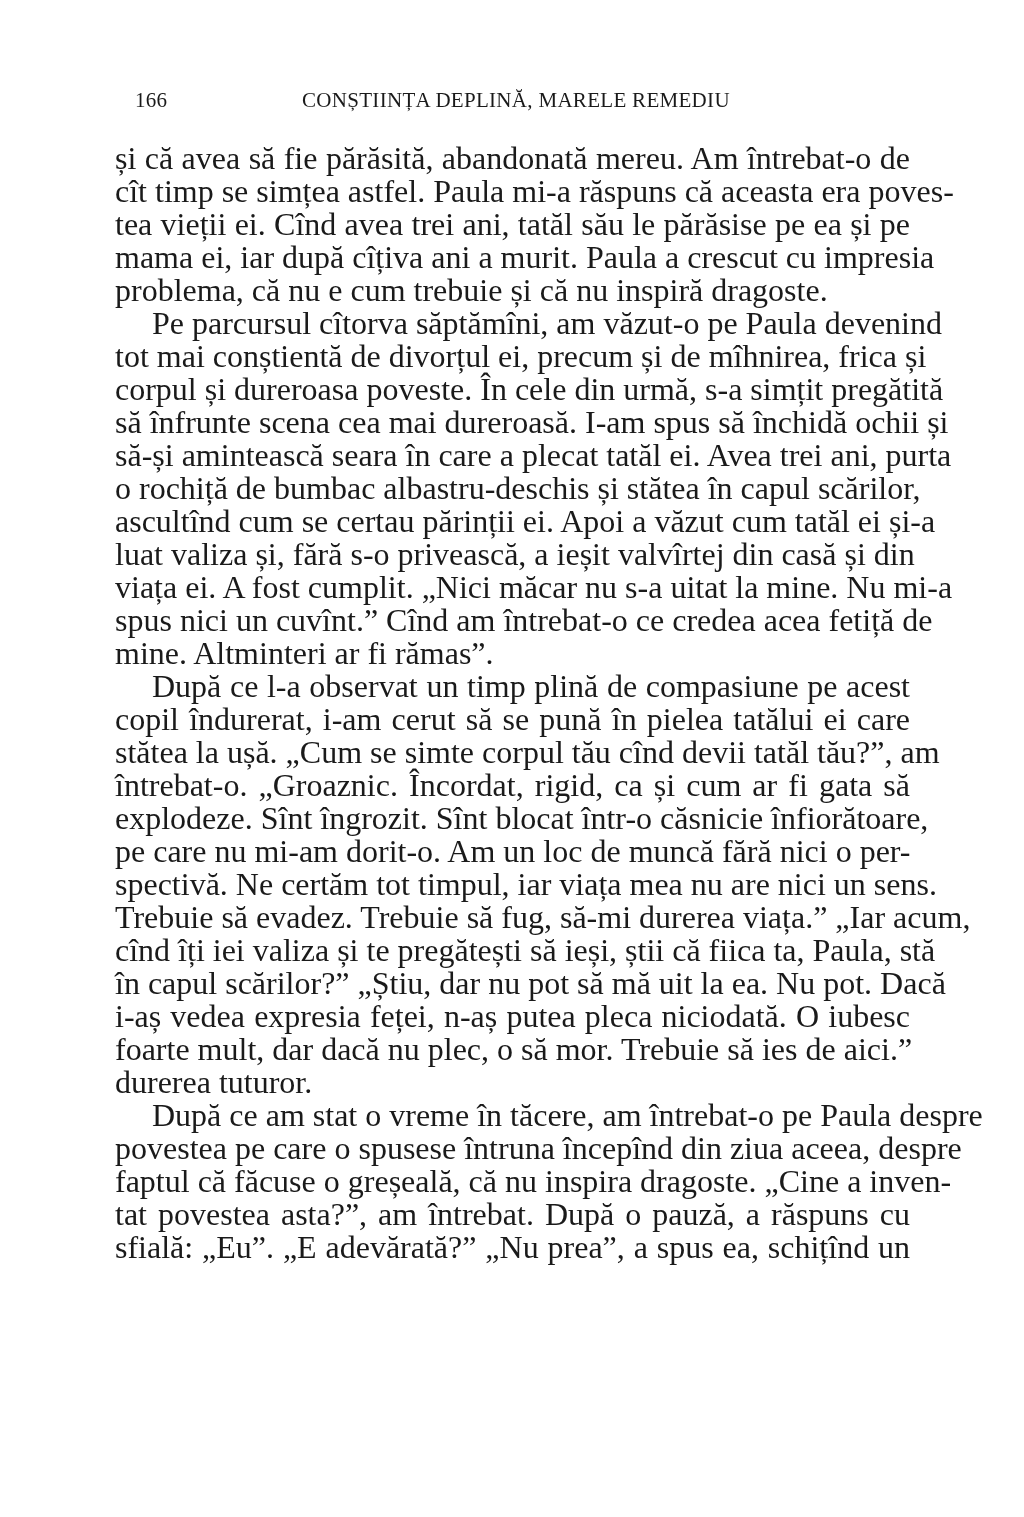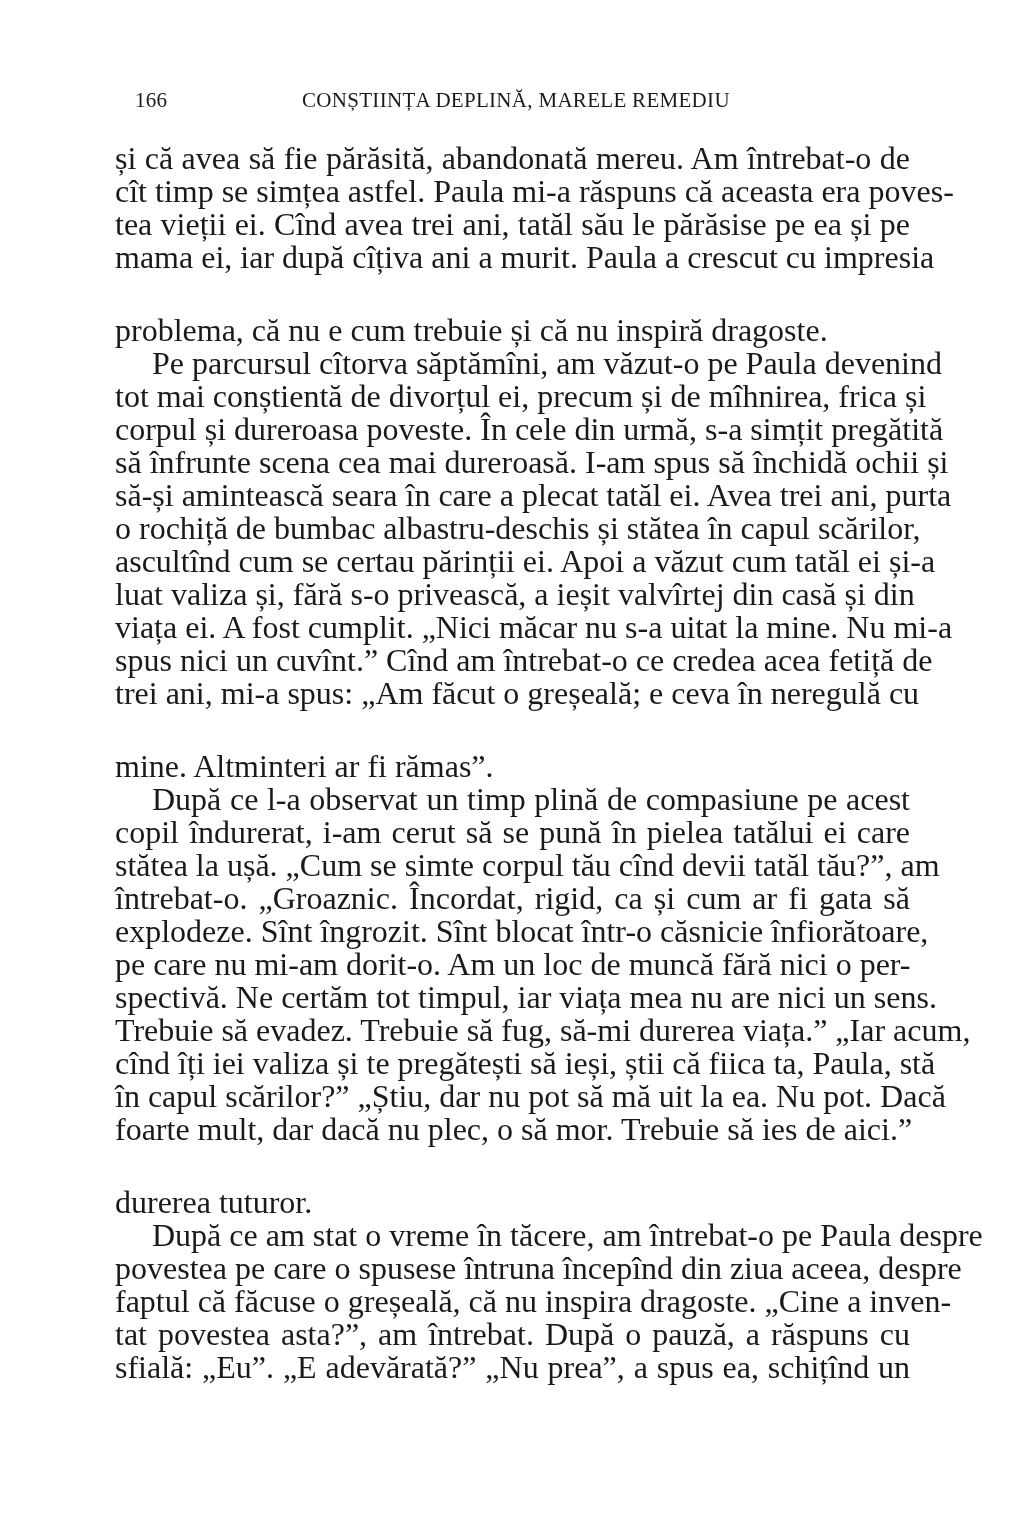--- a/index.html
+++ b/index.html
@@ -6,21 +6,21 @@
   body { width: 1024px; height: 1517px; position: relative; overflow: hidden; }
   .page { position: absolute; left: 115px; top: 0; width: 795px; color: #1a1a1a;
           font-family: "Liberation Serif", "DejaVu Serif", serif; }
   .running-head { position: absolute; top: 88px; left: 0; width: 795px; height: 30px;
           font-size: 21px; letter-spacing: 0.3px; margin-left: 20px; }
   .page-number { position: absolute; left: 0; top: 0; }
   .running-title { position: absolute; left: 167px; top: 0; }
   .body-text { position: absolute; top: 142px; left: 0; width: 795px; }
   .line { display: block; height: 33px; line-height: 33px; font-size: 32px;
           white-space: nowrap; text-align: justify; text-align-last: justify; font-family: Liberation Serif, serif; }
-  .line.last { text-align-last: left; margin-top: 40px; }
+  .line.last { text-align-last: left; }
   .line.indent { padding-left: 37px; }
 </style>
 </head>
 <body>
 
 <div class="page">
   <div class="running-head">
     <span class="page-number">166</span>
     <span class="running-title">CONȘTIINȚA DEPLINĂ, MARELE REMEDIU</span>
   </div>
@@ -36,34 +36,34 @@
         <span class="line indent">Pe parcursul cîtorva săptămîni, am văzut-o pe Paula devenind</span>
         <span class="line">tot mai conștientă de divorțul ei, precum și de mîhnirea, frica și</span>
         <span class="line">corpul și dureroasa poveste. În cele din urmă, s-a simțit pregătită</span>
         <span class="line">să înfrunte scena cea mai dureroasă. I-am spus să închidă ochii și</span>
         <span class="line">să-și amintească seara în care a plecat tatăl ei. Avea trei ani, purta</span>
         <span class="line">o rochiță de bumbac albastru-deschis și stătea în capul scărilor,</span>
         <span class="line">ascultînd cum se certau părinții ei. Apoi a văzut cum tatăl ei și-a</span>
         <span class="line">luat valiza și, fără s-o privească, a ieșit valvîrtej din casă și din</span>
         <span class="line">viața ei. A fost cumplit. „Nici măcar nu s-a uitat la mine. Nu mi-a</span>
         <span class="line">spus nici un cuvînt.” Cînd am întrebat-o ce credea acea fetiță de</span>
-        <span class="line">trei ani, mi-a spus: „Am făcut o greșeală; e ceva în neregulă cu</span>
         <span class="line last">mine. Altminteri ar fi rămas”.</span>
       </div>
       <div>
         <span class="line indent">După ce l-a observat un timp plină de compasiune pe acest</span>
         <span class="line">copil îndurerat, i-am cerut să se pună în pielea tatălui ei care</span>
         <span class="line">stătea la ușă. „Cum se simte corpul tău cînd devii tatăl tău?”, am</span>
         <span class="line">întrebat-o. „Groaznic. Încordat, rigid, ca și cum ar fi gata să</span>
         <span class="line">explodeze. Sînt îngrozit. Sînt blocat într-o căsnicie înfiorătoare,</span>
         <span class="line">pe care nu mi-am dorit-o. Am un loc de muncă fără nici o per-</span>
         <span class="line">spectivă. Ne certăm tot timpul, iar viața mea nu are nici un sens.</span>
         <span class="line">Trebuie să evadez. Trebuie să fug, să-mi durerea viața.” „Iar acum,</span>
         <span class="line">cînd îți iei valiza și te pregătești să ieși, știi că fiica ta, Paula, stă</span>
         <span class="line">în capul scărilor?” „Știu, dar nu pot să mă uit la ea. Nu pot. Dacă</span>
+        <span class="line">i-aș vedea expresia feței, n-aș putea pleca niciodată. O iubesc</span>
         <span class="line">foarte mult, dar dacă nu plec, o să mor. Trebuie să ies de aici.”</span>
         <span class="line last">durerea tuturor.</span>
       </div>
       <div>
         <span class="line indent">După ce am stat o vreme în tăcere, am întrebat-o pe Paula despre</span>
         <span class="line">povestea pe care o spusese întruna începînd din ziua aceea, despre</span>
         <span class="line">faptul că făcuse o greșeală, că nu inspira dragoste. „Cine a inven-</span>
         <span class="line">tat povestea asta?”, am întrebat. După o pauză, a răspuns cu</span>
         <span class="line">sfială: „Eu”. „E adevărată?” „Nu prea”, a spus ea, schițînd un</span>
       </div>

